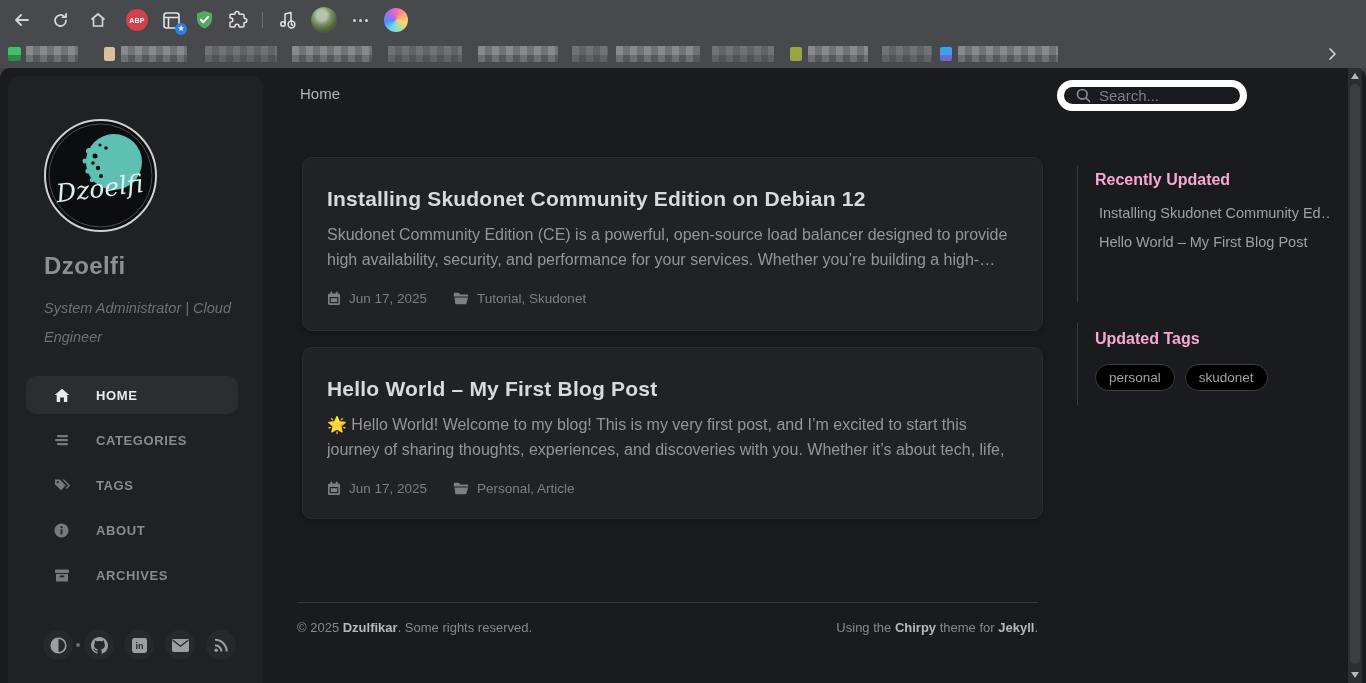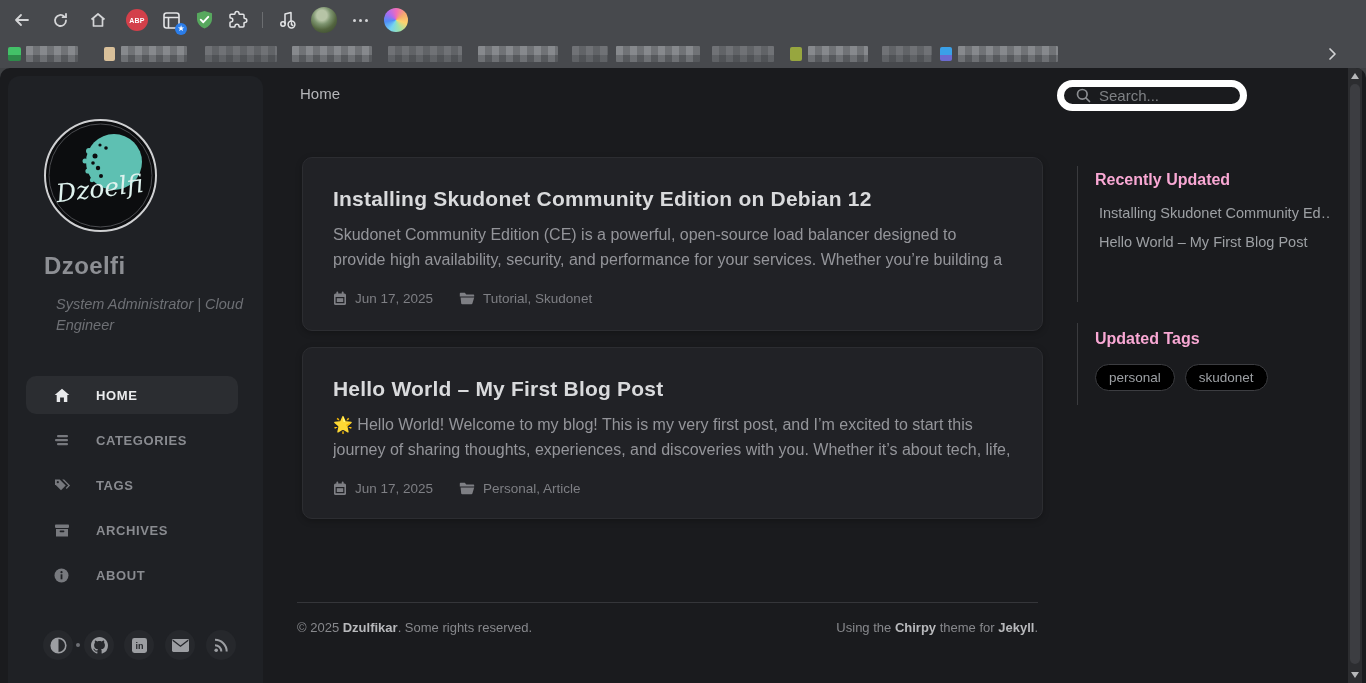--- a/index.html
+++ b/index.html
@@ -42,39 +42,39 @@
   .scrollbar { position:absolute; top:0; right:4px; width:14px; height:615px; background:#2c2d30; }
   .sb-arrow { position:absolute; left:3px; width:0; height:0; border-left:4px solid transparent; border-right:4px solid transparent; }
   .sb-up { top:5px; border-bottom:6px solid #b7b8ba; }
   .sb-down { bottom:5px; border-top:6px solid #b7b8ba; }
   .sb-thumb { position:absolute; left:2px; top:16px; width:10px; height:580px; background:#3c3d41; border-radius:5px; }
 
   
   .sidebar { position:absolute; left:8px; top:8px; width:255px; height:607px; background:#1f2125; border-radius:12px 12px 0 0; }
   .avatar { position:absolute; left:35px; top:42px; cursor:pointer; }
   .s-title { position:absolute; left:36px; top:176px; font-size:24px; font-weight:bold; color:#8d8f94; letter-spacing:.4px; }
-  .s-tagline { position:absolute; left:48px; top:218px; width:196px; font-size:14.5px; font-style:italic; color:#6e7075; line-height:21px; }
+  .s-tagline { position:absolute; left:36px; top:218px; width:196px; font-size:14.5px; font-style:italic; color:#6e7075; line-height:29px; }
   .nav { position:absolute; left:18px; top:300px; width:212px; }
   .nav-item { height:38px; margin-bottom:7px; display:flex; align-items:center; border-radius:10px; color:#898b90; cursor:pointer; }
   .nav-item .nico { width:16px; margin-left:28px; color:#77797e; }
   .nav-item .nlabel { margin-left:26px; font-size:13px; font-weight:bold; letter-spacing:.6px; }
   .nav-item.active { background:#2b2d31; color:#ebecee; }
   .nav-item.active .nico { color:#e8e9eb; }
   .social { position:absolute; left:0; top:546px; width:255px; height:40px; }
   .soc { position:absolute; top:8px; width:30px; height:30px; border-radius:50%; background:#26282c; color:#9c9ea2; display:flex; align-items:center; justify-content:center; cursor:pointer; }
   .soc-dot { position:absolute; left:68px; top:21px; width:4px; height:4px; border-radius:50%; background:#6e7075; }
 
   
   .breadcrumb { position:absolute; left:300px; top:17px; font-size:15px; color:#b5b6b9; }
   .search { position:absolute; left:1057px; top:12px; width:190px; height:31px; border:7px solid #ffffff; border-radius:16px; display:flex; align-items:center; padding:0 12px; background:transparent; }
   .search .sico { color:#8b8d91; margin-right:8px; }
   .search input { border:none; outline:none; background:transparent; color:#c6c7c9; font-size:15px; width:130px; font-family:"Liberation Sans",sans-serif; }
   .search input::placeholder { color:#7e8084; }
 
-  .card { position:absolute; left:302px; width:741px; background:#212226; border:1px solid #2c2d31; border-radius:10px; box-shadow:0 2px 6px rgba(0,0,0,.25); padding:29px 30px; cursor:pointer; }
+  .card { position:absolute; left:302px; width:741px; background:#212226; border:1px solid #2c2d31; border-radius:10px; box-shadow:0 2px 6px rgba(0,0,0,.25); padding:29px 24px; cursor:pointer; }
   .card h1 { font-size:21px; font-weight:600; color:#d9dadc; letter-spacing:.2px; }
   .card .excerpt { margin-top:11px; font-size:16px; color:#94959a; line-height:25px; max-height:50px; overflow:hidden; }
   .meta { margin-top:19px; display:flex; align-items:center; font-size:13.5px; color:#7e7f84; }
   .meta .mico { color:#7e7f84; margin-right:8px; }
   .meta .sep { width:26px; }
 
   .h-divider { position:absolute; left:297px; top:534px; width:741px; height:1px; background:#35363a; }
   .pfooter { position:absolute; left:297px; top:552px; width:741px; display:flex; justify-content:space-between; font-size:13px; color:#87888c; }
   .pfooter b { color:#b8b9bc; font-weight:bold; }
 
@@ -220,37 +220,37 @@
             <svg width="17" height="15" viewBox="0 0 17 15" fill="currentColor">
                 <path d="M1 6.2V1.5h4.7l6 6-4.7 4.7z"></path>
                 <circle cx="3.8" cy="4.2" r="1.1" fill="#1f2125"></circle>
                 <path d="M8.2 1.5h1.9l6 6-3.4 3.4-.9-.9 2.4-2.5z"></path>
               </svg>
           </span>
           <span class="nlabel">TAGS</span>
         </div>
         <div class="nav-item">
           <span class="nico">
+            <svg width="15" height="15" viewBox="0 0 15 15">
+                <circle cx="7.5" cy="7.5" r="7" fill="currentColor"></circle>
+                <rect x="6.6" y="6.3" width="1.8" height="5" fill="#1f2125"></rect>
+                <circle cx="7.5" cy="4.2" r="1.1" fill="#1f2125"></circle>
+              </svg>
+          </span>
+          <span class="nlabel">ABOUT</span>
+        </div>
+        <div class="nav-item">
+          <span class="nico">
             <svg width="16" height="15" viewBox="0 0 16 15" fill="currentColor">
                 <rect x="1" y="1.5" width="14" height="3.4" rx=".8"></rect>
                 <path d="M2 6h12v7.5H2z"></path>
                 <rect x="5.6" y="7.6" width="4.8" height="1.6" rx=".8" fill="#1f2125"></rect>
               </svg>
           </span>
           <span class="nlabel">ARCHIVES</span>
-        </div>
-        <div class="nav-item">
-          <span class="nico">
-            <svg width="15" height="15" viewBox="0 0 15 15">
-                <circle cx="7.5" cy="7.5" r="7" fill="currentColor"></circle>
-                <rect x="6.6" y="6.3" width="1.8" height="5" fill="#1f2125"></rect>
-                <circle cx="7.5" cy="4.2" r="1.1" fill="#1f2125"></circle>
-              </svg>
-          </span>
-          <span class="nlabel">ABOUT</span>
         </div>
       </nav>
 
       <div class="social">
         <div class="soc" style="left:35px;">
           <svg width="17" height="17" viewBox="0 0 17 17">
               <circle cx="8.5" cy="8.5" r="7.3" fill="none" stroke="currentColor" stroke-width="1.6"></circle>
               <path d="M8.5 1.2a7.3 7.3 0 0 0 0 14.6z" fill="currentColor"></path>
             </svg>
         </div>

